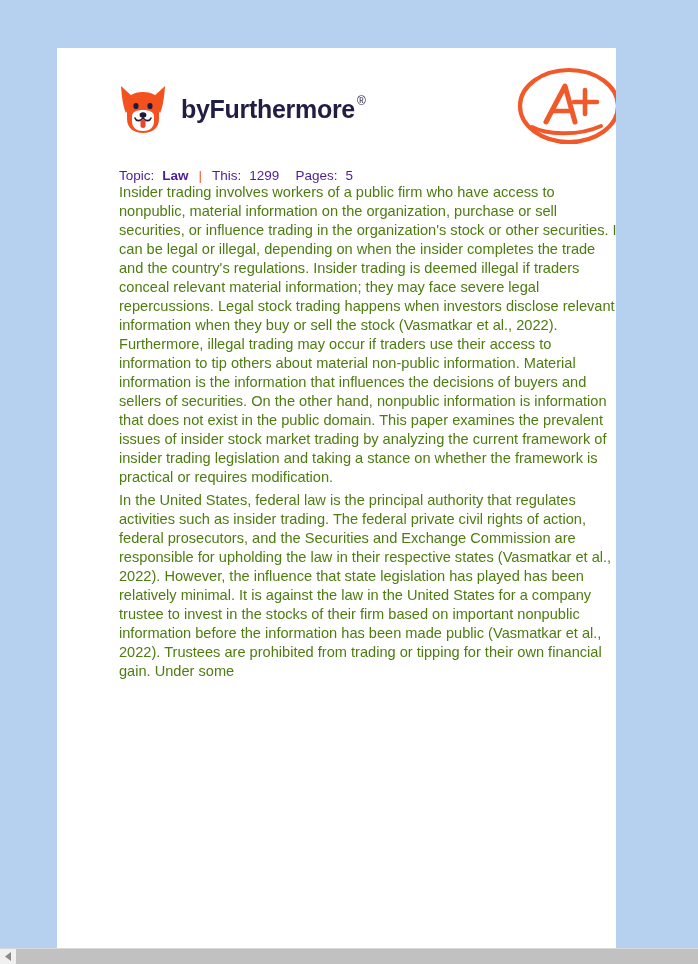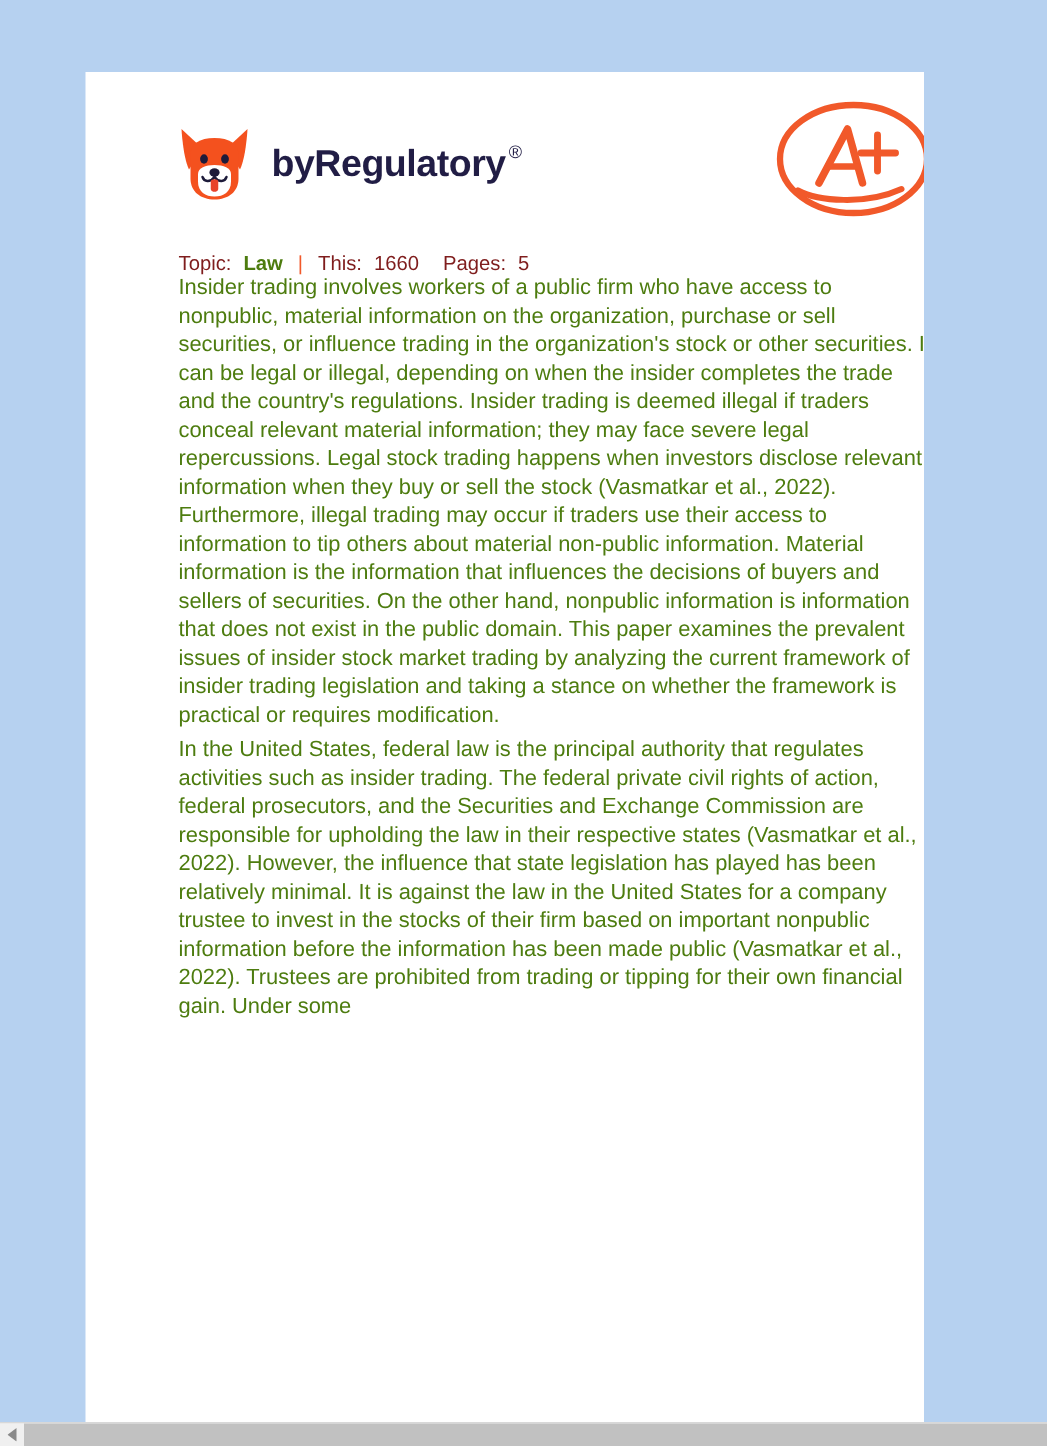--- a/index.html
+++ b/index.html
@@ -102,23 +102,23 @@
   
   .doc-meta {
     margin-top: 16px;
     font-size: 13.5px;
     color: #8a8fa3;
     display: flex;
     align-items: center;
     flex-wrap: wrap;
     white-space: pre;
   }
-  .doc-meta .m-label { color: #7f1d1d; }
+  .doc-meta .m-label { color: #4c1d95; }
   .doc-meta .m-value-strong {
-    color: #4d7c0f;
+    color: #4c1d95;
     font-weight: bold;
   }
   .doc-meta .m-sep {
     color: #f1592a;
     margin: 0 10px;
   }
   .doc-meta .m-gap { display: inline-block; width: 8px; }
 
   
   h2.section-heading {
@@ -206,42 +206,42 @@
               <ellipse cx="24" cy="32" rx="3.4" ry="2.8" fill="#1d1b3a"></ellipse>
 
               <path d="M24 35 C21 39 17 38 16 35" stroke="#1d1b3a" stroke-width="1.6" fill="none" stroke-linecap="round"></path>
               <path d="M24 35 C27 39 31 38 32 35" stroke="#1d1b3a" stroke-width="1.6" fill="none" stroke-linecap="round"></path>
 
               <path d="M21.5 38 C21.5 36 26.5 36 26.5 38 L26.5 43 C26.5 45.5 21.5 45.5 21.5 43 Z" fill="#e8432b"></path>
             </svg>
           </span>
           <span class="brand-text">
             <span class="by">by </span>
-              <span>Regulatory</span>
+              <span>Furthermore</span>
               <span class="brand-reg">®</span>
           </span>
         </div>
 
         <span>
           <svg class="grade-badge" viewBox="0 0 108 86" xmlns="http://www.w3.org/2000/svg" aria-hidden="true">
             <ellipse cx="54" cy="42" rx="49" ry="36" fill="none" stroke="#f1592a" stroke-width="4.2"></ellipse>
             <path d="M17 63 C30 70 62 73 86 62" fill="none" stroke="#f1592a" stroke-width="4" stroke-linecap="round"></path>
             <path d="M31 58 L50 22 L60 58" fill="none" stroke="#f1592a" stroke-width="5" stroke-linecap="round" stroke-linejoin="round"></path>
             <path d="M37 47 L56 47" fill="none" stroke="#f1592a" stroke-width="4.4" stroke-linecap="round"></path>
             <path d="M70 26 L70 50" fill="none" stroke="#f1592a" stroke-width="4.6" stroke-linecap="round"></path>
             <path d="M59 38 L82 38" fill="none" stroke="#f1592a" stroke-width="4.6" stroke-linecap="round"></path>
           </svg>
         </span>
       </div>
 
 
       <div class="doc-meta">
         <span class="m-label">Topic:</span><span class="m-gap"></span><span class="m-value-strong">Law</span>
         <span class="m-sep">|</span>
-        <span class="m-label">This:</span><span class="m-gap"></span><span class="m-label">1660</span>
+        <span class="m-label">This:</span><span class="m-gap"></span><span class="m-label">1299</span>
         <span class="m-gap"></span><span class="m-gap"></span>
         <span class="m-label">Pages:</span><span class="m-gap"></span><span class="m-label">5</span>
       </div>
 
       <p class="body-text">Insider trading involves workers of a public firm who have access to nonpublic, material information on the organization, purchase or sell securities, or influence trading in the organization's stock or other securities. It can be legal or illegal, depending on when the insider completes the trade and the country's regulations. Insider trading is deemed illegal if traders conceal relevant material information; they may face severe legal repercussions. Legal stock trading happens when investors disclose relevant information when they buy or sell the stock (Vasmatkar et al., 2022). Furthermore, illegal trading may occur if traders use their access to information to tip others about material non-public information. Material information is the information that influences the decisions of buyers and sellers of securities. On the other hand, nonpublic information is information that does not exist in the public domain. This paper examines the prevalent issues of insider stock market trading by analyzing the current framework of insider trading legislation and taking a stance on whether the framework is practical or requires modification.</p>
 
       <p class="body-text">In the United States, federal law is the principal authority that regulates activities such as insider trading. The federal private civil rights of action, federal prosecutors, and the Securities and Exchange Commission are responsible for upholding the law in their respective states (Vasmatkar et al., 2022). However, the influence that state legislation has played has been relatively minimal. It is against the law in the United States for a company trustee to invest in the stocks of their firm based on important nonpublic information before the information has been made public (Vasmatkar et al., 2022). Trustees are prohibited from trading or tipping for their own financial gain. Under some</p>
 
     </div>
   </div>

